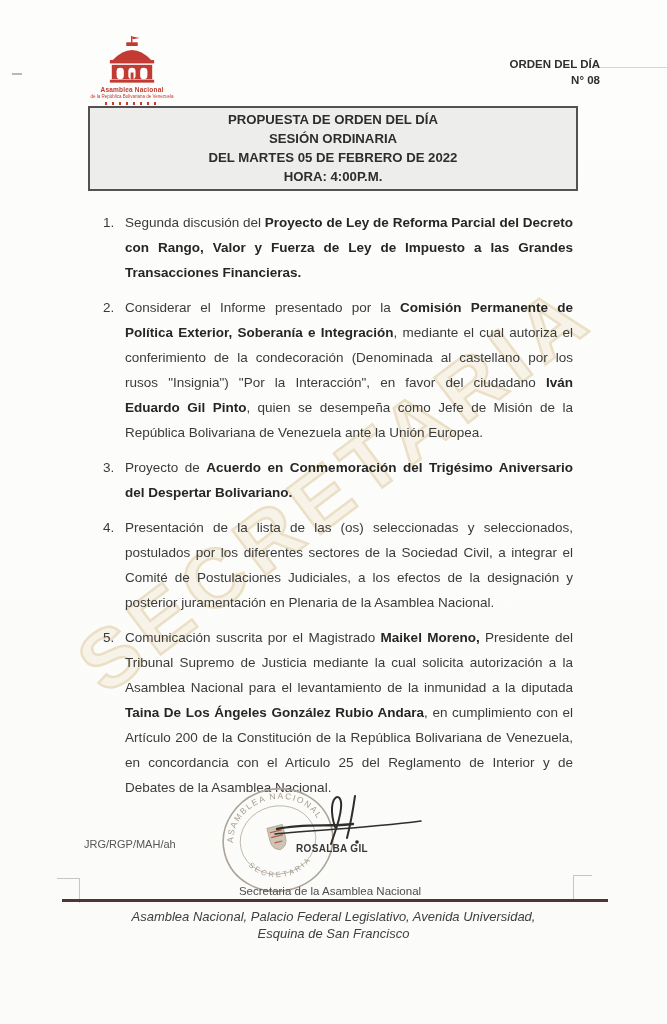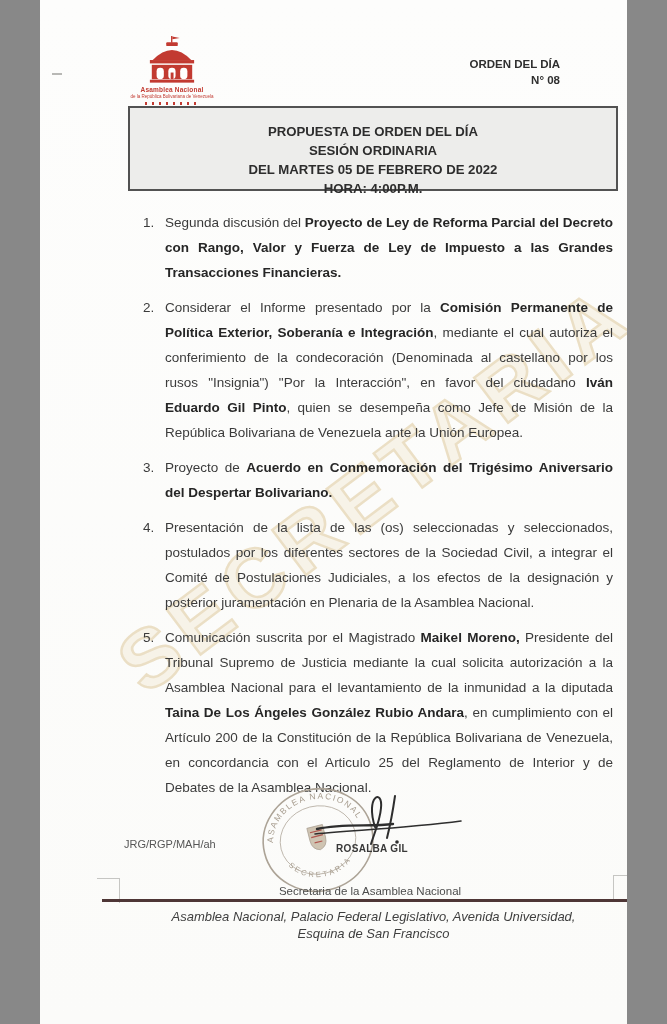--- a/index.html
+++ b/index.html
@@ -1,37 +1,37 @@
 <!DOCTYPE html>
 <html><head>
 <meta charset="utf-8">
 <style>
   * { margin:0; padding:0; box-sizing:border-box; }
   body { background:#888; font-family:"Liberation Sans", sans-serif; }
   .page {
-    position:relative; width:587px; height:1024px; margin:0 auto;
+    position:relative; width:667px; height:1024px; margin:0 auto;
     background:linear-gradient(180deg,#fdfdfc 0%, #fbfbf9 100%);
     overflow:hidden;
   }
   
   .logo { position:absolute; left:86px; top:36px; width:92px; text-align:center; color:#c23a31; z-index:2; }
   .logo svg { width:58px; height:50px; display:block; margin:0 auto; }
   .logo-org { font-size:6.5px; font-weight:bold; line-height:8px; letter-spacing:.2px; }
   .logo-sub { font-size:4.5px; line-height:6px; }
   .logo-dots { margin:2px auto 0; width:54px; height:3px;
     background:repeating-linear-gradient(90deg,#c23a31 0 2px, transparent 2px 7px); }
   
   .corner { position:absolute; right:67px; top:56px; text-align:right; font-weight:bold;
     font-size:11.5px; color:#2f2f2f; line-height:16px; z-index:2; }
   .corner-line { position:absolute; left:592px; top:67px; width:75px; border-top:1px solid #d5d5d2; }
   .left-dash { position:absolute; left:12px; top:73px; width:10px; border-top:2px solid #b8b8b5; }
   
   .title-box { position:absolute; left:88px; top:106px; width:490px; height:85px;
     background:#ededeb; border:2px solid #525252; text-align:center; font-weight:bold;
-    font-size:13.2px; color:#2d2d2d; line-height:19px; padding-top:14px; z-index:2; }
+    font-size:13.2px; color:#2d2d2d; line-height:19px; padding-top:2px; z-index:2; }
   
   .watermark { position:absolute; left:40px; top:428px; width:590px; height:120px;
     display:flex; align-items:center; justify-content:center;
     transform:rotate(-37deg); font-size:82px; font-weight:bold; letter-spacing:9px;
     color:#f7f1e4; -webkit-text-stroke:2.5px #e7d8b8; opacity:.8; z-index:0; white-space:nowrap; }
   
   .agenda { position:absolute; left:103px; top:210px; width:470px; z-index:1; }
   .agenda-item { display:flex; margin-bottom:10px; }
   .agenda-item .num { flex:none; width:22px; font-size:13.5px; line-height:25px; color:#3b3b3b; }
   .agenda-item .body { flex:1; text-align:justify; font-size:13.5px; line-height:25px; color:#3b3b3b; }

